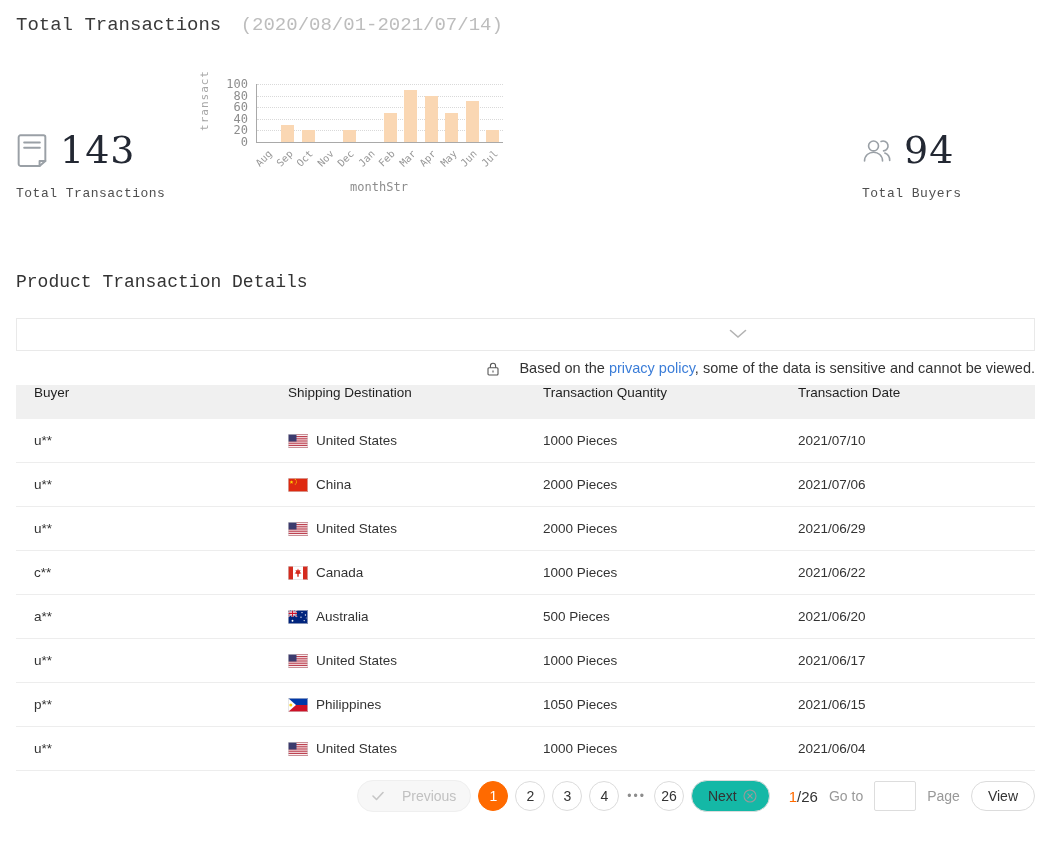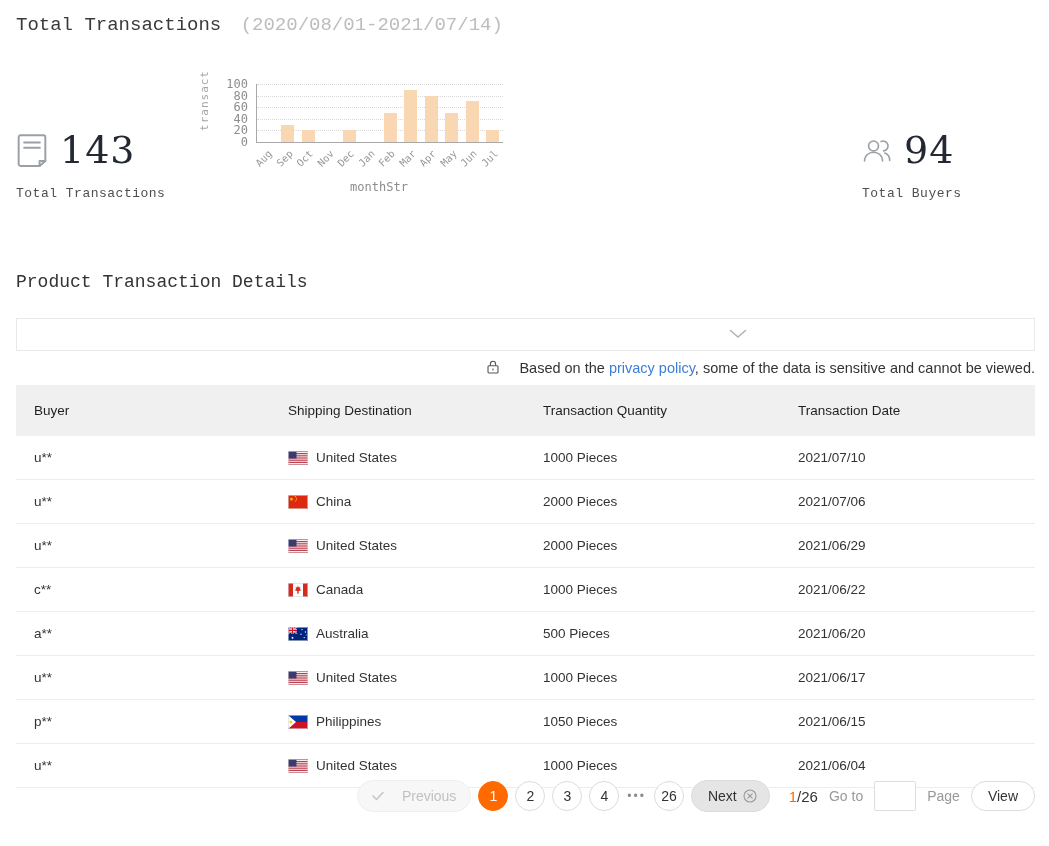--- a/index.html
+++ b/index.html
@@ -41,47 +41,47 @@
   .stat2{left:641px;top:128px;}
   .stat3{left:862px;top:128px;}
   .stat-icon{display:flex;align-items:center;}
 
   
   .section-title{position:absolute;left:16px;top:272px;
     font-family:"Liberation Mono","DejaVu Sans Mono",monospace;font-size:18px;color:#333;text-align:right;}
   .filter-panel{position:absolute;left:16px;top:318px;width:1017px;height:31px;
     border:1px solid #e9e9e9;background:#fff;cursor:pointer;}
   .chevron{position:absolute;left:70%;top:10px;display:flex;}
-  .privacy{position:absolute;right:14px;top:360px;display:flex;align-items:flex-start;gap:20px;
+  .privacy{position:absolute;right:14px;top:360px;display:flex;align-items:flex-end;gap:20px;
            font-size:14.5px;color:#333;white-space:nowrap;}
   .privacy a{color:#3b7dd8;text-decoration:none;cursor:pointer;}
 
   
   .table{position:absolute;left:16px;top:385px;width:1019px;}
-  .thead{display:flex;background:#f0f0f0;height:51px;align-items:center;
+  .thead{display:flex;background:#f0f0f0;height:34px;
          font-size:13.5px;color:#1f1f1f;}
   .th,.td{box-sizing:border-box;padding-left:18px;flex-shrink:0;}
   .c1{width:254px;} .c2{width:255px;} .c3{width:255px;} .c4{width:255px;}
   .trow{display:flex;align-items:center;height:43px;border-bottom:1px solid #ededed;
         font-size:13.5px;color:#333;background:#fff;}
   .dest-inner{display:flex;align-items:center;gap:8px;}
   .flag{display:inline-flex;line-height:0;}
 
   
   .pagination{position:absolute;top:780px;right:14px;height:32px;display:flex;align-items:center;
               gap:7px;font-size:14px;font-family:"Liberation Sans",sans-serif;}
   .pagination button{font-family:inherit;cursor:pointer;}
   .pg-prev{height:32px;padding:0 14px;border-radius:16px;background:#f7f7f7;border:1px solid #efefef;
            color:#c1c1c1;display:flex;align-items:center;gap:18px;font-size:14px;}
   .pg-pages{display:inline-flex;gap:7px;}
   .pg-num{width:30px;height:30px;border-radius:50%;border:1px solid #dcdcdc;background:#fff;color:#333;
           font-size:14px;display:inline-flex;align-items:center;justify-content:center;padding:0;}
   .pg-num.active{background:#ff6a00;border-color:#ff6a00;color:#fff;}
   .pg-ellipsis{color:#8c8c8c;letter-spacing:2px;font-size:12px;margin:0 1px;}
-  .pg-next{height:32px;padding:0 12px 0 16px;border-radius:16px;background:#e5e5e5;border:1px solid #dcdcdc;
+  .pg-next{height:32px;padding:0 12px 0 16px;border-radius:16px;background:#14b8a6;border:1px solid #dcdcdc;
            color:#333;display:flex;align-items:center;gap:6px;font-size:14px;}
   .pg-info{margin-left:12px;font-size:15px;color:#333;}
   .pg-info .cur{color:#ff6a00;}
   .pg-goto{color:#999;margin-left:4px;}
   .pg-input{width:36px;height:26px;border:1px solid #ddd;border-radius:2px;margin:0 4px;outline:none;}
   .pg-page{color:#999;}
   .pg-view{height:30px;padding:0 16px;border-radius:15px;border:1px solid #dcdcdc;background:#fff;
            color:#333;font-size:14px;margin-left:4px;}
 </style>
 </head>

